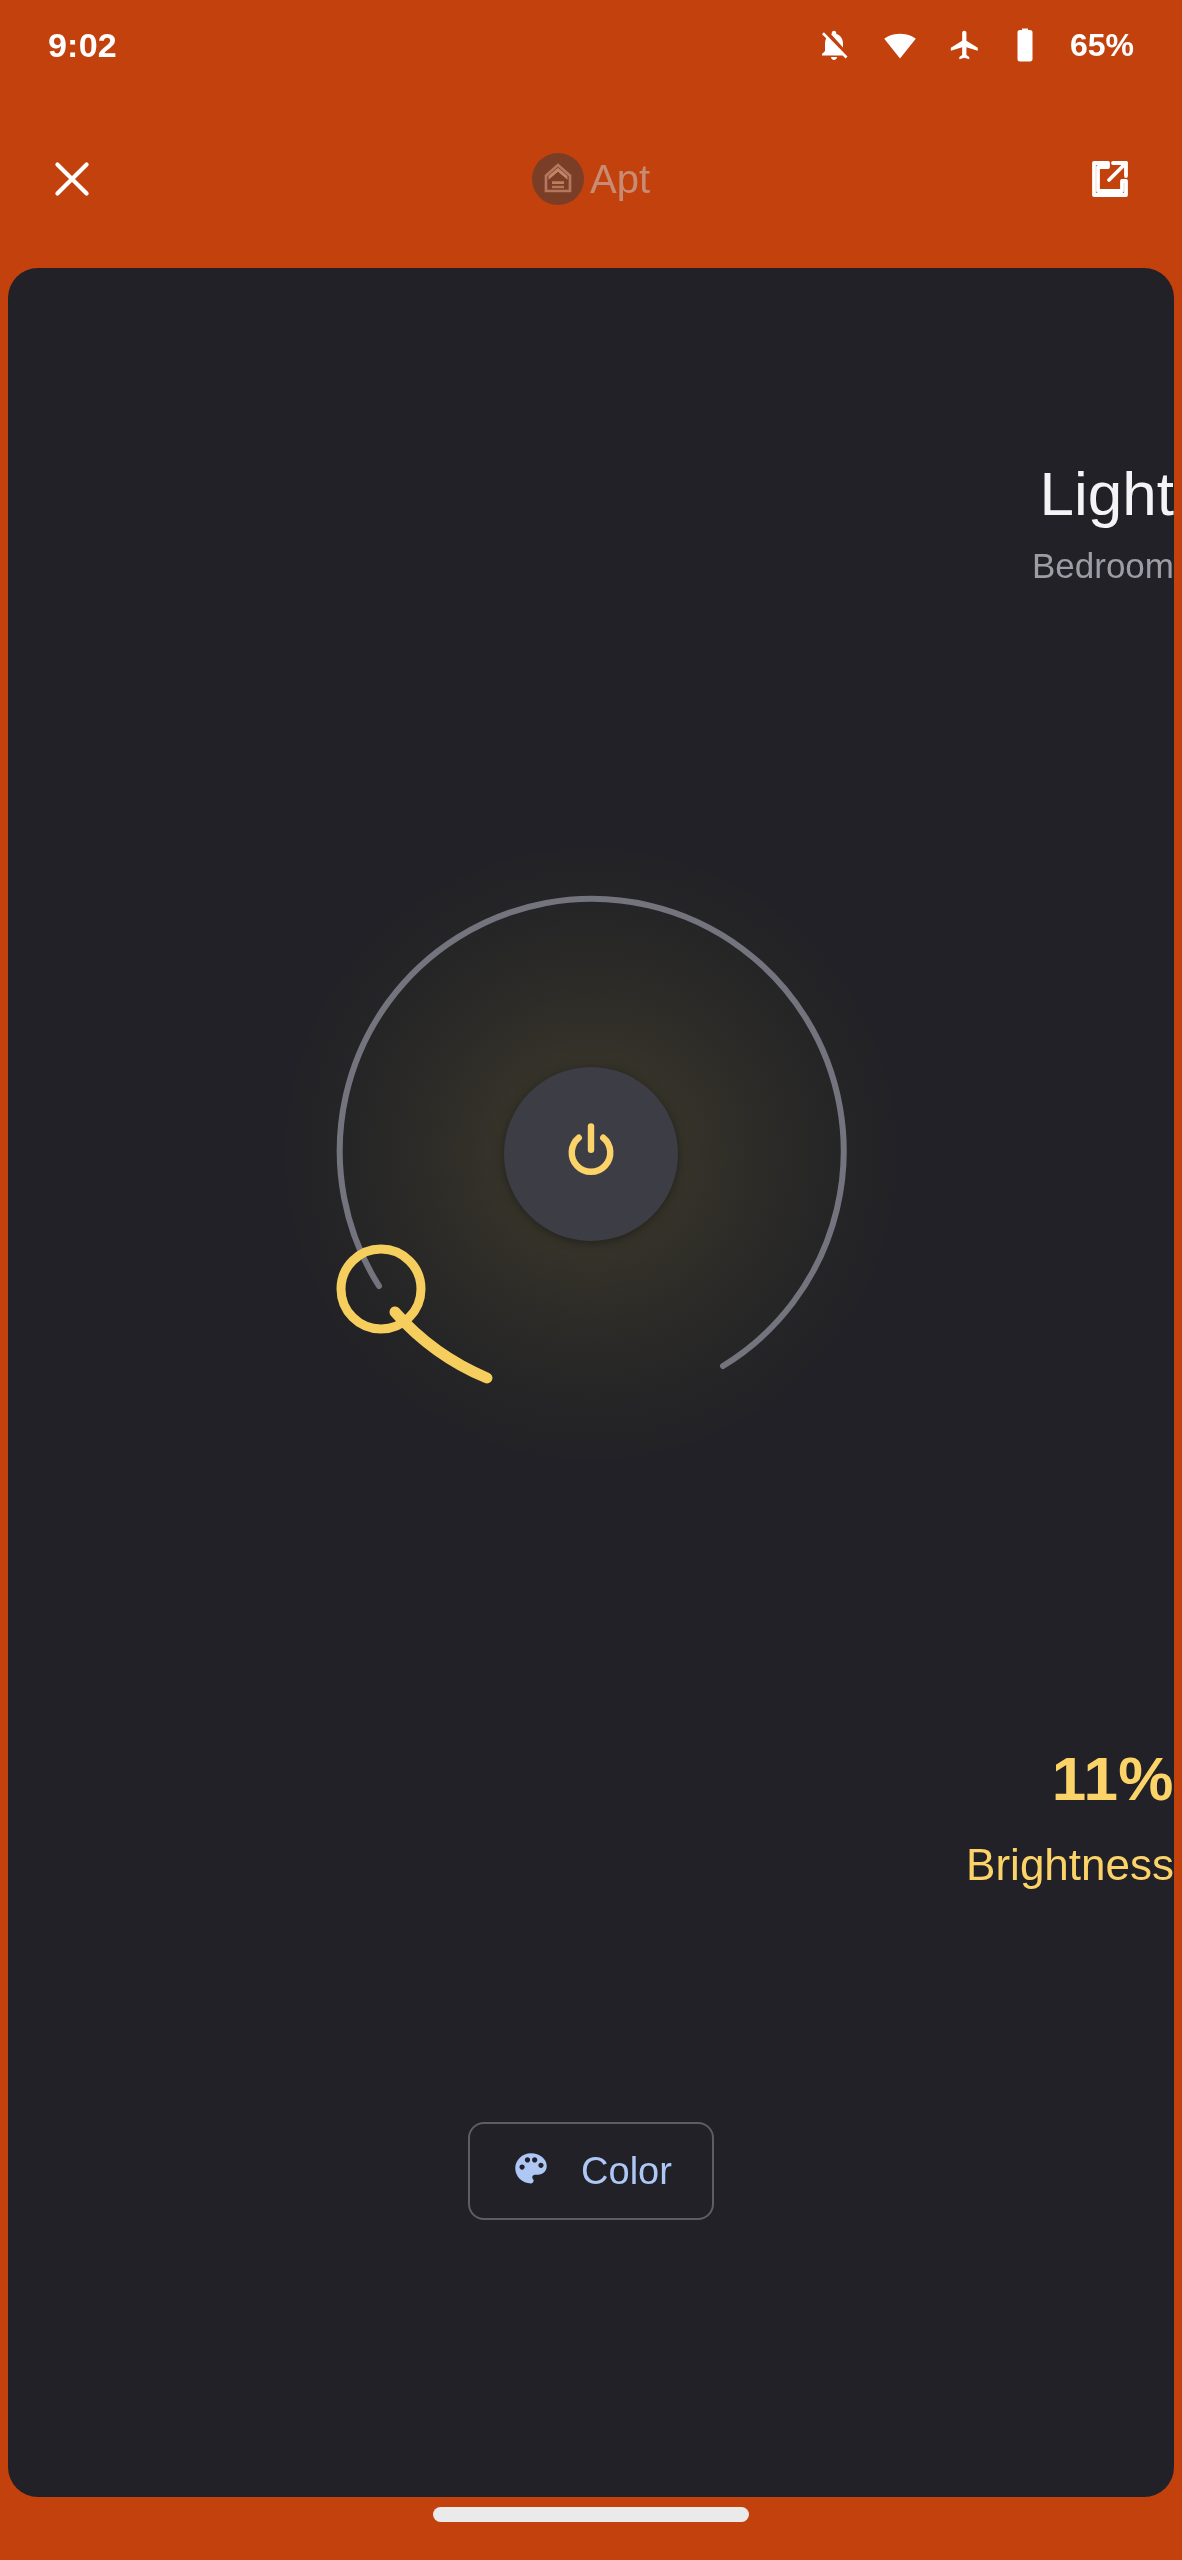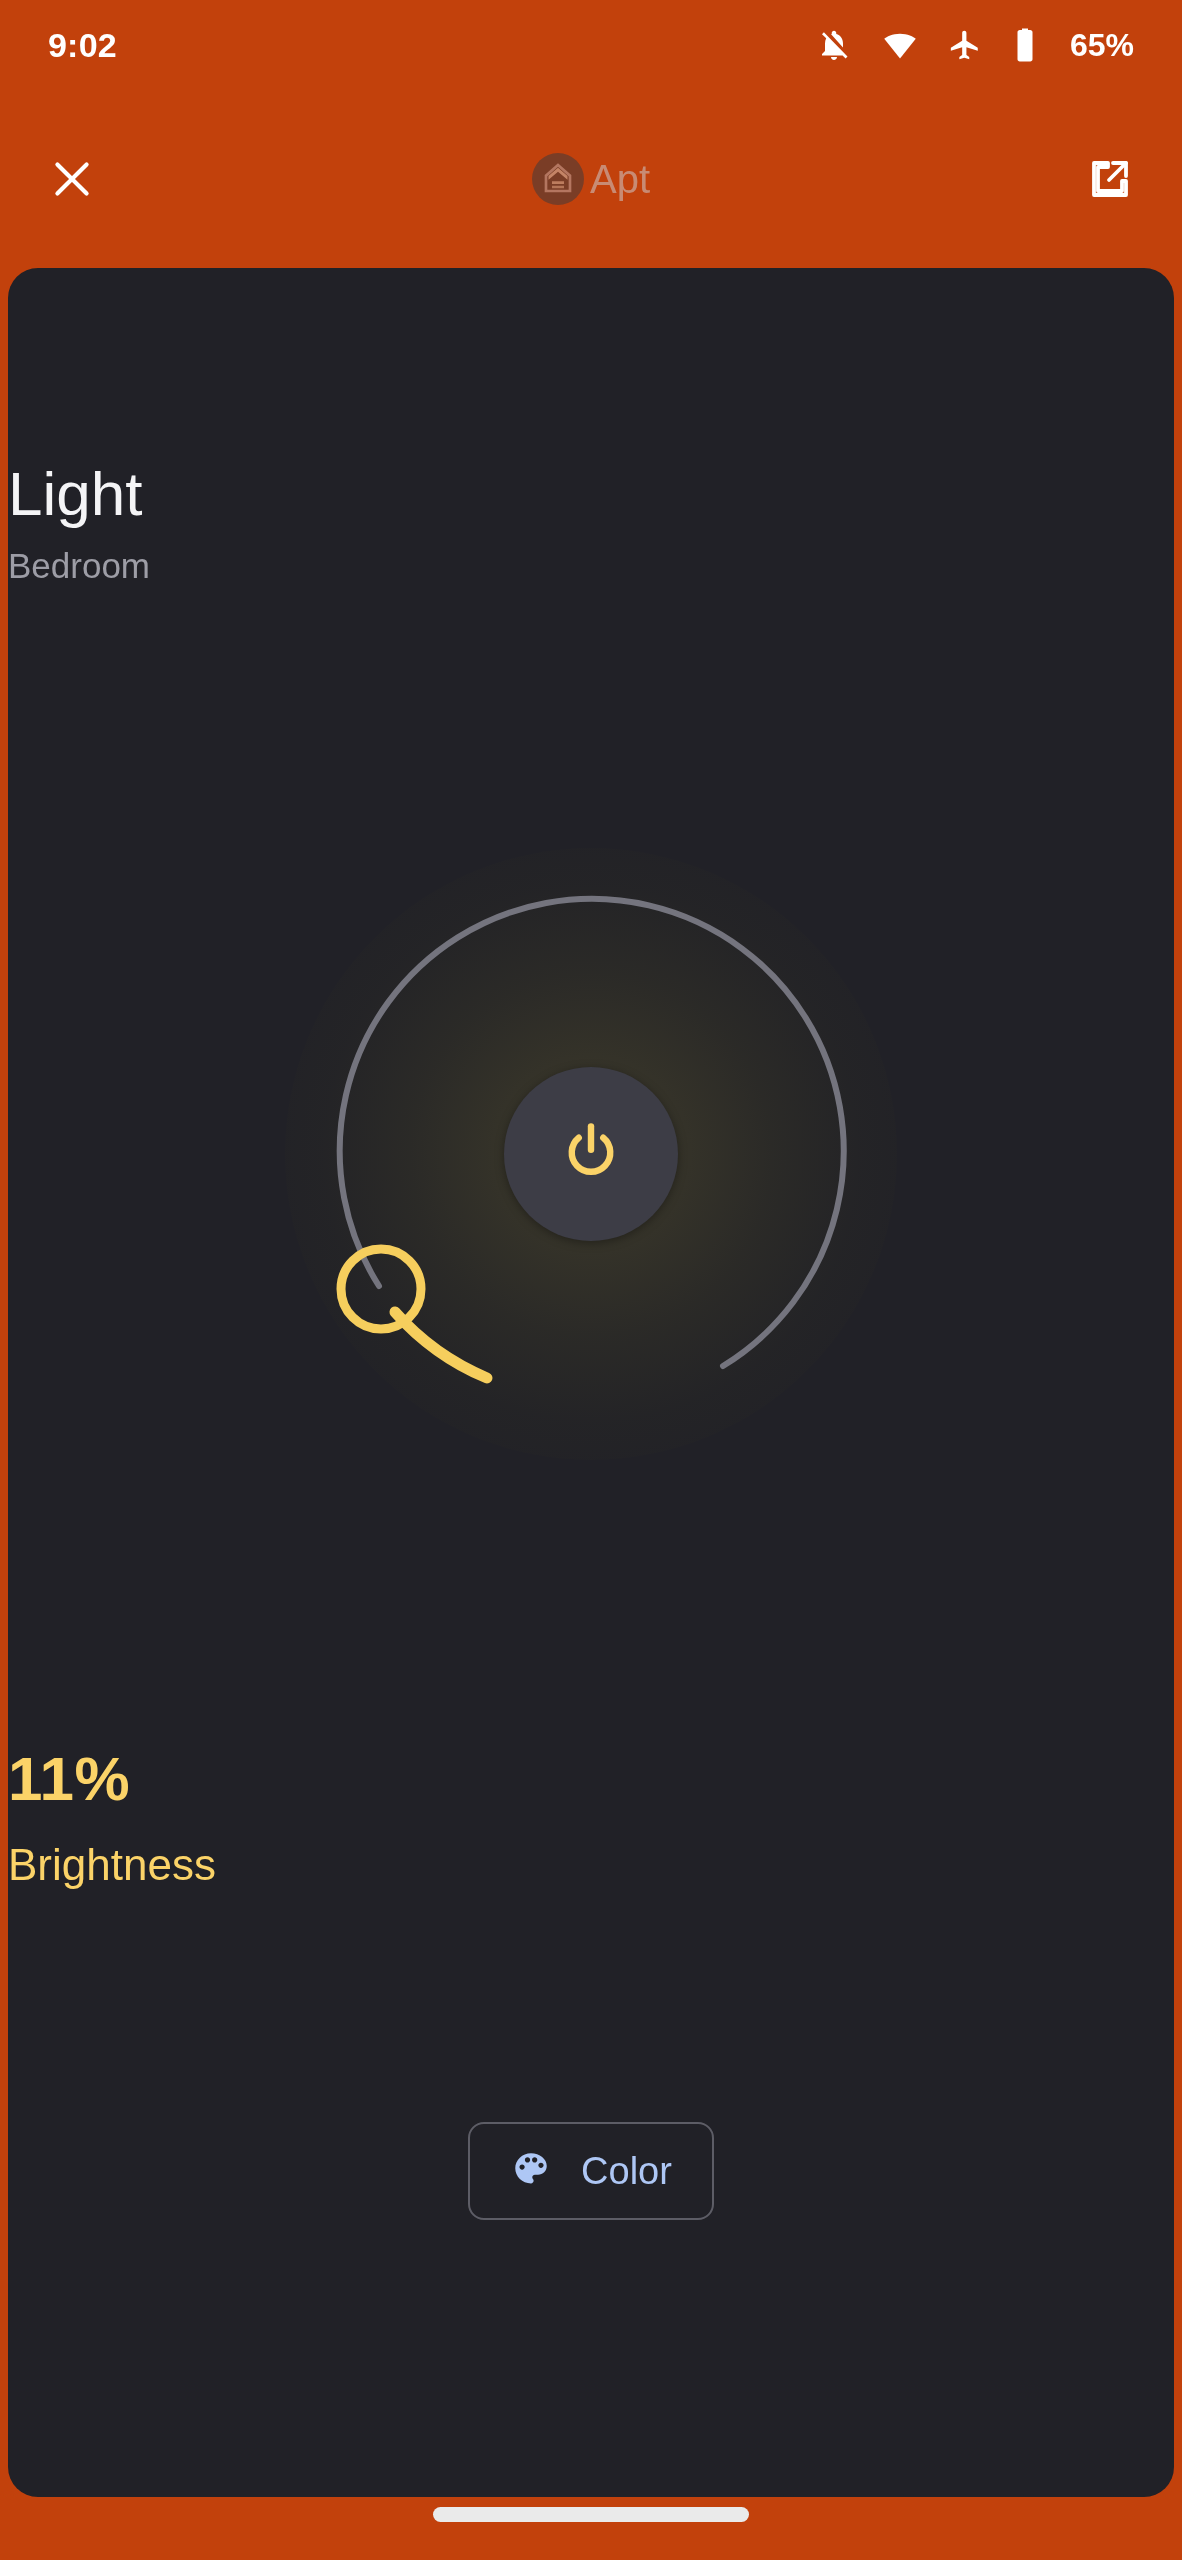--- a/index.html
+++ b/index.html
@@ -34,21 +34,21 @@
   .app-name { font-size:40px; color:#cfcfd4; font-weight:400; }
   .icon-btn { width:60px; height:60px; display:flex; align-items:center; justify-content:center;
               cursor:pointer; }
 
   
   .panel {
     position:absolute; left:8px; top:268px; width:1166px; height:2229px;
     background:#212127; border-radius:30px;
   }
 
-  .title-block { position:absolute; top:192px; left:0; width:100%; text-align:left; }
+  .title-block { position:absolute; top:192px; left:0; width:100%; text-align:right; }
   .dev-title { font-size:62px; color:#f4f4f6; font-weight:400; line-height:1.1; }
   .dev-sub   { font-size:35px; color:#9d9da6; font-weight:400; margin-top:18px; }
 
   
   .dial-wrap {
     position:absolute; left:50%; top:566px; transform:translateX(-50%);
     width:640px; height:640px;
   }
   .dial-glow {
     position:absolute; inset:14px; border-radius:50%;
@@ -65,21 +65,21 @@
   .power-btn {
     position:absolute; left:50%; top:50%; transform:translate(-50%,-50%);
     width:174px; height:174px; border-radius:50%;
     background:#3d3d46;
     display:flex; align-items:center; justify-content:center;
     cursor:pointer;
     box-shadow:0 2px 10px rgba(0,0,0,.35);
   }
 
   
-  .readout { position:absolute; left:0; top:1480px; width:100%; text-align:left; }
+  .readout { position:absolute; left:0; top:1480px; width:100%; text-align:right; }
   .pct  { font-size:62px; font-weight:700; color:#fbd368; line-height:1; letter-spacing:0.5px; }
   .pct-label { font-size:44px; font-weight:400; color:#fbd368; margin-top:30px; }
 
   
   .color-row { position:absolute; left:0; top:1854px; width:100%; display:flex; justify-content:center; }
   .color-btn {
     display:flex; align-items:center; gap:29px;
     height:98px; padding:0 40px;
     border:2px solid #5d5d66; border-radius:16px;
     background:transparent; cursor:pointer;

